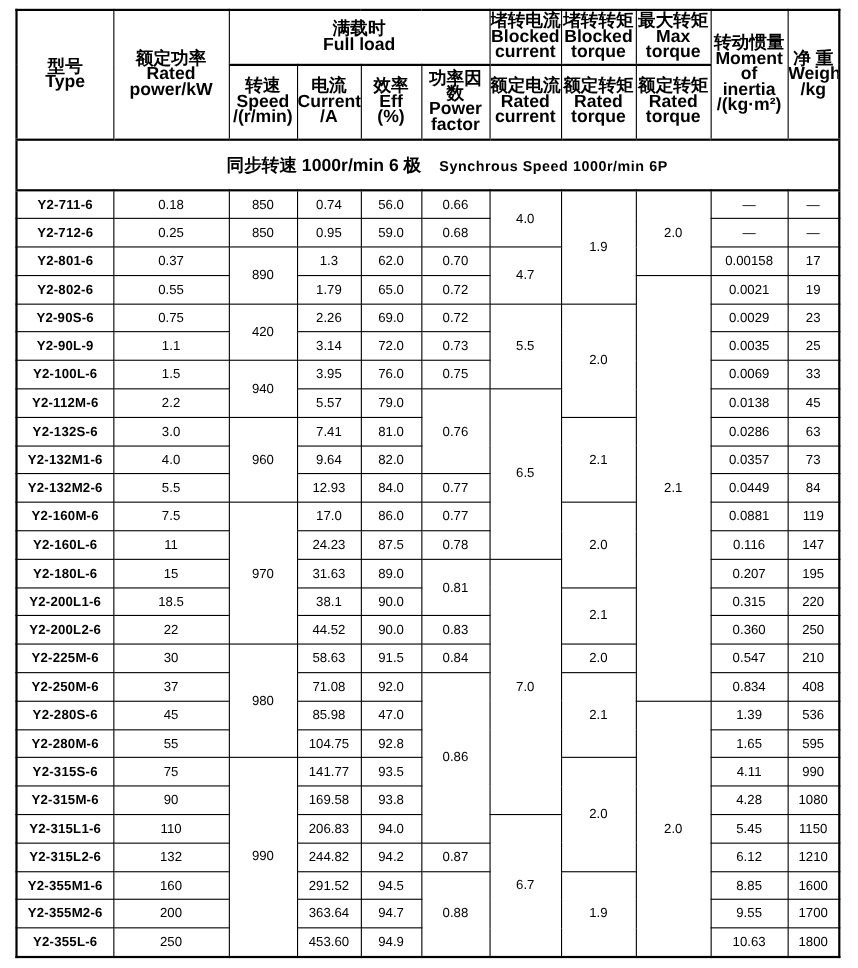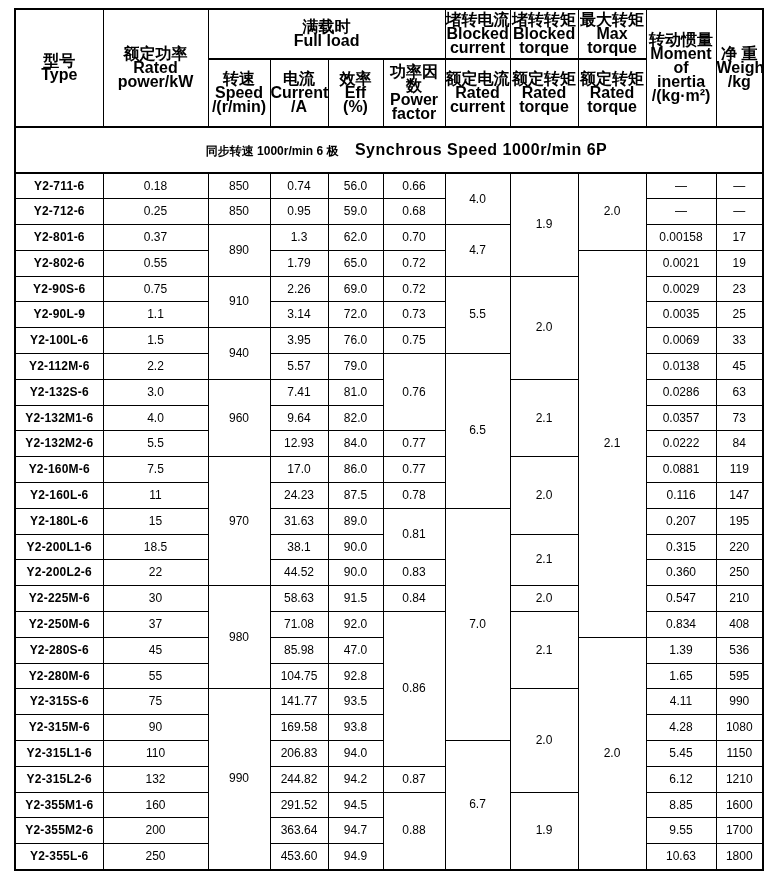--- a/index.html
+++ b/index.html
@@ -19,22 +19,22 @@
   }
   thead th{font-size:16px;font-weight:bold;line-height:14px;}
   thead th .line{display:block;}
   tr.h-top{height:50px;}
   tr.h-bot{height:68px;}
   thead th{border-bottom-width:2px;}
   tr.section-row td{
     height:44px;font-weight:bold;
     border-top:2px solid #000;border-bottom:2px solid #000;
   }
-  .section-zh{font-size:12px;margin-left:35px;}
-  .section-en{font-size:16px;margin-left:12px;letter-spacing:0.5px;}
+  .section-zh{font-size:16px;margin-left:35px;}
+  .section-en{font-size:13px;margin-left:12px;letter-spacing:0.5px;}
   tr.data-row{height:25.8px;margin-left:20px;}
   tr.data-row td{font-size:12px;line-height:13px;}
   td.model-cell{font-weight:bold;font-size:12px;letter-spacing:0.2px;}
 </style>
 </head>
 <body>
 
 <div class="sheet">
   <table>
     <colgroup>
@@ -177,21 +177,21 @@
           <td>1.79</td>
           <td>65.0</td>
           <td>0.72</td>
           <td rowspan="15">2.1</td>
           <td>0.0021</td>
           <td>19</td>
         </tr>
         <tr class="data-row">
           <td class="model-cell">Y2-90S-6</td>
           <td>0.75</td>
-          <td rowspan="2">910</td>
+          <td rowspan="2">420</td>
           <td>2.26</td>
           <td>69.0</td>
           <td>0.72</td>
           <td rowspan="3">5.5</td>
           <td rowspan="4">2.0</td>
           <td>0.0029</td>
           <td>23</td>
         </tr>
         <tr class="data-row">
           <td class="model-cell">Y2-90L-9</td>
@@ -239,21 +239,21 @@
           <td>82.0</td>
           <td>0.0357</td>
           <td>73</td>
         </tr>
         <tr class="data-row">
           <td class="model-cell">Y2-132M2-6</td>
           <td>5.5</td>
           <td>12.93</td>
           <td>84.0</td>
           <td>0.77</td>
-          <td>0.0222</td>
+          <td>0.0449</td>
           <td>84</td>
         </tr>
         <tr class="data-row">
           <td class="model-cell">Y2-160M-6</td>
           <td>7.5</td>
           <td rowspan="5">970</td>
           <td>17.0</td>
           <td>86.0</td>
           <td>0.77</td>
           <td rowspan="3">2.0</td>

